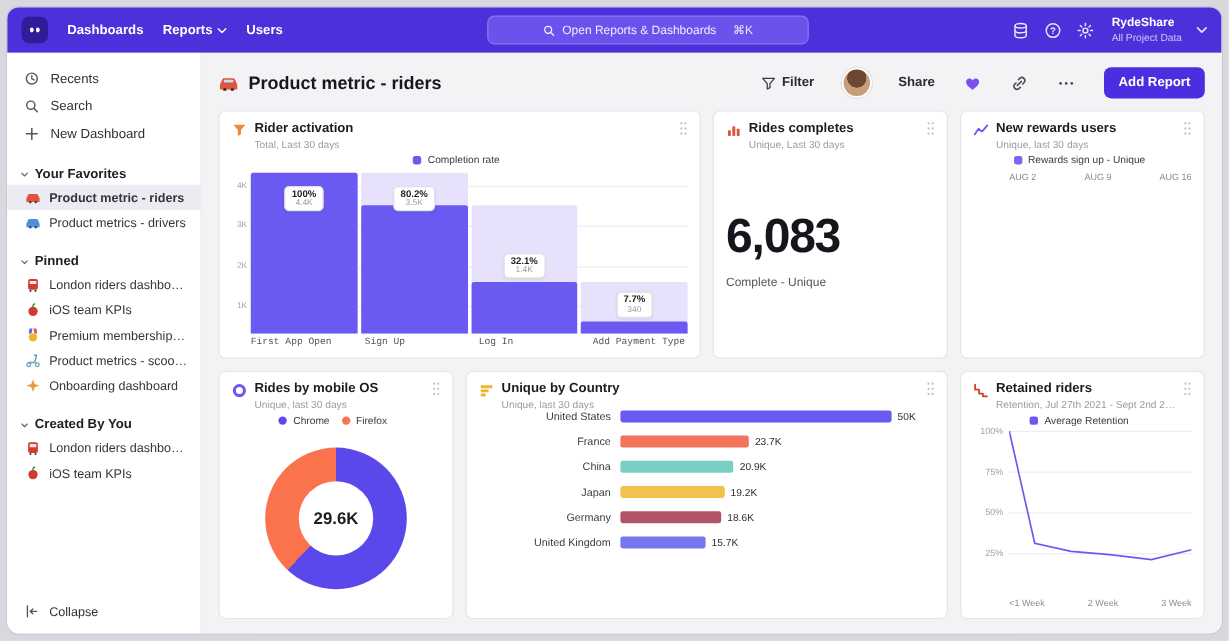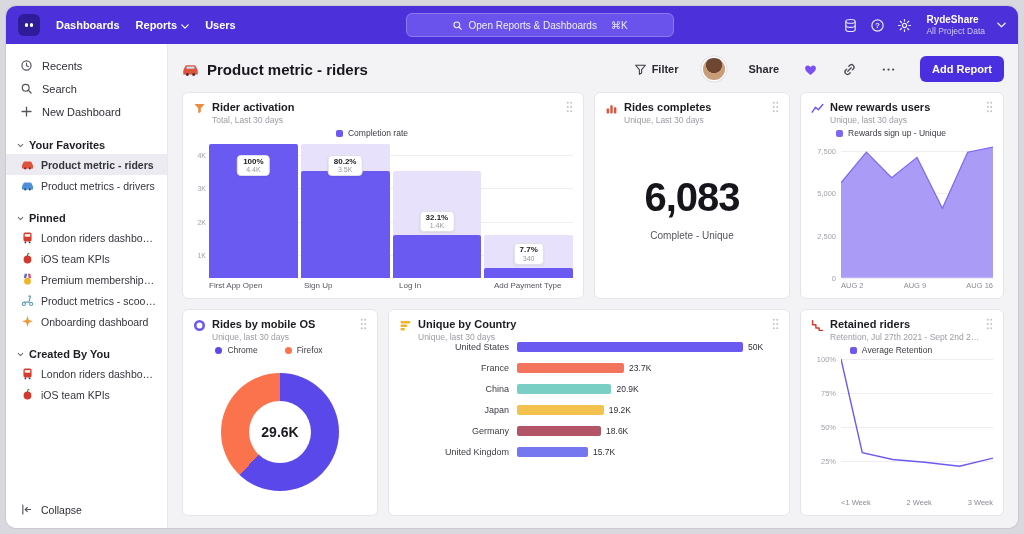--- a/index.html
+++ b/index.html
@@ -63,37 +63,37 @@
   .cicon svg{width:13px;height:13px;display:block;}
   .ctitle{font-size:11px;font-weight:700;color:#1b1b22;line-height:1.2;}
   .csub{font-size:8.5px;color:#9b9ba4;margin-top:1px;white-space:nowrap;overflow:hidden;text-overflow:ellipsis;max-width:150px;}
   .drag{margin-left:auto;color:#c0c0c9;cursor:grab;flex:none;}
   .drag svg{width:7px;height:12px;display:block;}
   .cbody{flex:1;min-height:0;display:flex;flex-direction:column;position:relative;}
 
   .legend{display:flex;align-items:center;justify-content:center;gap:5px;font-size:8.5px;color:#3a3a42;margin:3px 0 2px;flex:none;}
   .legend i{width:7px;height:7px;border-radius:2px;display:inline-block;flex:none;}
   .legend i.dot{border-radius:50%;}
-  .legend span{margin-right:22px;}
+  .legend span{margin-right:5px;}
 
   
   .funnel-plot{flex:1;position:relative;margin-top:4px;min-height:0;}
   .gridline{position:absolute;left:16px;right:0;height:1px;background:#ededf2;}
   .ytick{position:absolute;left:0;width:13px;font-size:7px;color:#a2a2ab;transform:translateY(-50%);text-align:right;}
   .funnel-cols{position:absolute;left:16px;right:0;top:0;bottom:0;display:flex;gap:3px;}
   .fcol{flex:1;position:relative;}
   .fbar{position:absolute;bottom:0;left:0;right:0;border-radius:2px 2px 0 0;}
   .fbadge{position:absolute;left:50%;transform:translateX(-50%);background:#fff;border:1px solid #e0e0e8;border-radius:4px;padding:1px 5px;text-align:center;line-height:1.15;box-shadow:0 1px 2px rgba(0,0,0,.06);margin-bottom:3px;z-index:2;}
   .fbadge b{display:block;font-size:8px;color:#222;}
   .fbadge small{display:block;font-size:7px;color:#999;}
-  .fxlabels{display:flex;gap:16px;margin:3px 0 0 16px;flex:none;}
+  .fxlabels{display:flex;gap:16px;margin:3px 0 0 16px;flex:none;font-family:Liberation Mono, monospace;}
   .fxlabels span{flex:1;font-size:8px;color:#55555e;white-space:nowrap;overflow:hidden;}
 
   
-  .center-col{align-items:center;justify-content:center;}
+  .center-col{align-items:flex-start;justify-content:center;}
   .bignum{font-size:40px;font-weight:700;color:#15151b;letter-spacing:-1px;}
   .bignum-label{font-size:10px;color:#55555e;margin-top:10px;}
 
   
   .plot-wrap{flex:1;display:flex;min-height:0;margin-top:2px;}
   .ycol{width:30px;position:relative;flex:none;}
   .ytick2{position:absolute;right:5px;font-size:7.5px;color:#a2a2ab;transform:translateY(-50%);white-space:nowrap;}
   .plot{flex:1;position:relative;min-width:0;}
   .plot .gridline{left:0;}
   .plot svg{position:absolute;inset:0;width:100%;height:100%;}
@@ -531,38 +531,20 @@
                   <circle cx="2" cy="12" r="1.1"></circle>
                   <circle cx="6" cy="12" r="1.1"></circle>
                 </svg>
               </span>
           </div>
           <div class="cbody" id="chart-2">
               <div class="legend">
                 <i class="" style="background:#7b68f0"></i>
                 <span>Rewards sign up - Unique</span>
               </div>
-              <div class="plot-wrap">
-                <div class="ycol">
-                  <span class="ytick2" style="top: 6.25%;">7,500</span>
-                  <span class="ytick2" style="top: 37.5%;">5,000</span>
-                  <span class="ytick2" style="top: 68.75%;">2,500</span>
-                  <span class="ytick2" style="top: 100%;">0</span>
-                </div>
-                <div class="plot">
-                  <div class="gridline" style="top: 6.25%;"></div>
-                  <div class="gridline" style="top: 37.5%;"></div>
-                  <div class="gridline" style="top: 68.75%;"></div>
-                  <div class="gridline" style="top: 100%;"></div>
-                  <svg viewBox="0 0 100 60" preserveAspectRatio="none">
-                    <polygon points="0.0,18.0 16.7,4.5 33.3,15.8 50.0,6.8 66.7,29.3 83.3,4.5 100.0,2.3 100,60 0,60" fill="#a99bf6"></polygon>
-                    <polyline points="0.0,18.0 16.7,4.5 33.3,15.8 50.0,6.8 66.7,29.3 83.3,4.5 100.0,2.3" fill="none" stroke="#7b68f0" stroke-width="1.2" vector-effect="non-scaling-stroke"></polyline>
-                  </svg>
-                </div>
-              </div>
               <div class="xlabels">
                 <span>AUG 2</span>
                 <span>AUG 9</span>
                 <span>AUG 16</span>
               </div>
             </div>
         </section>
 
         <section class="card">
           <div class="card-head">

